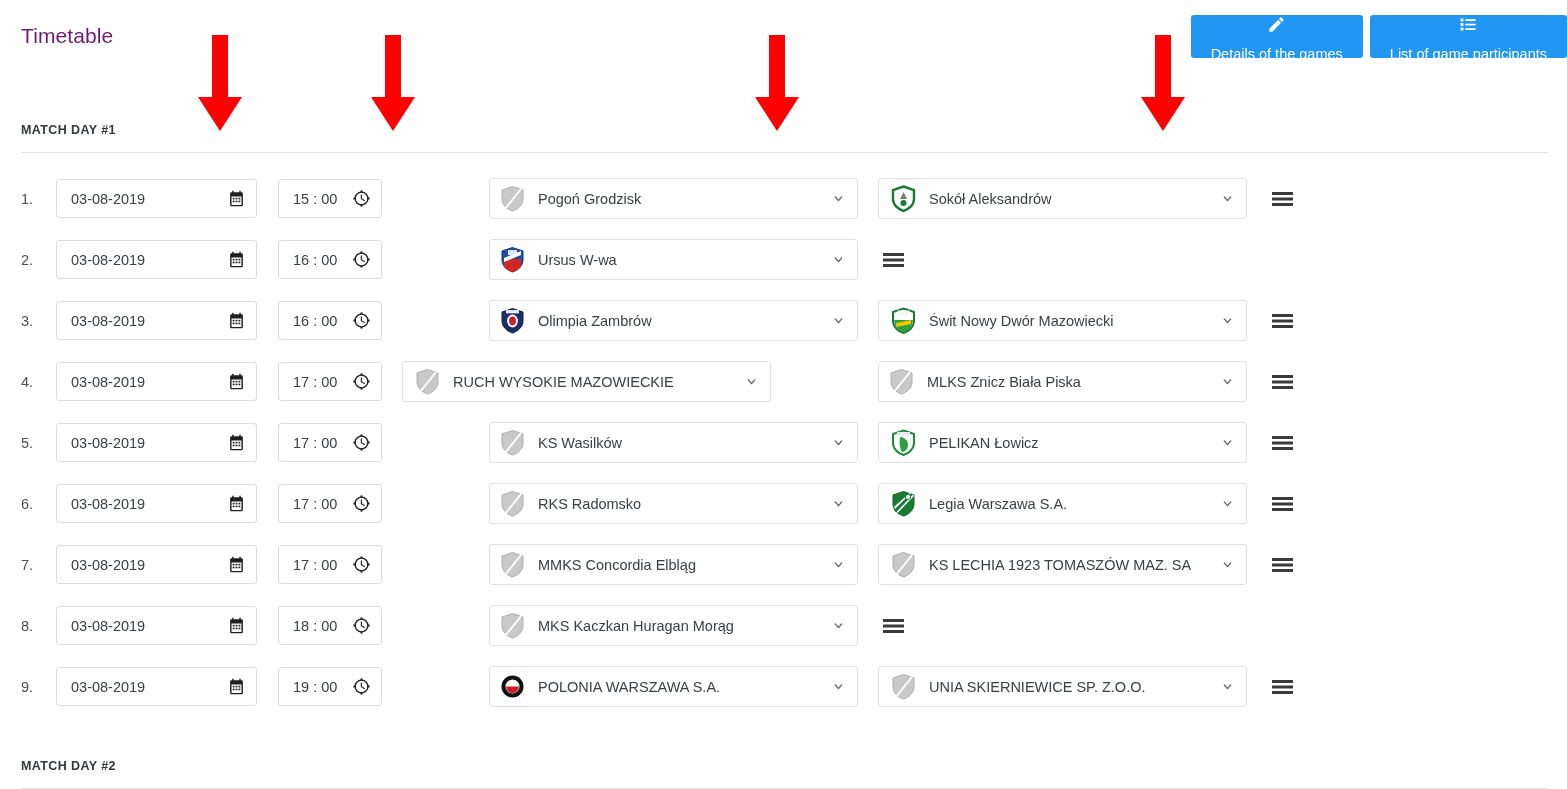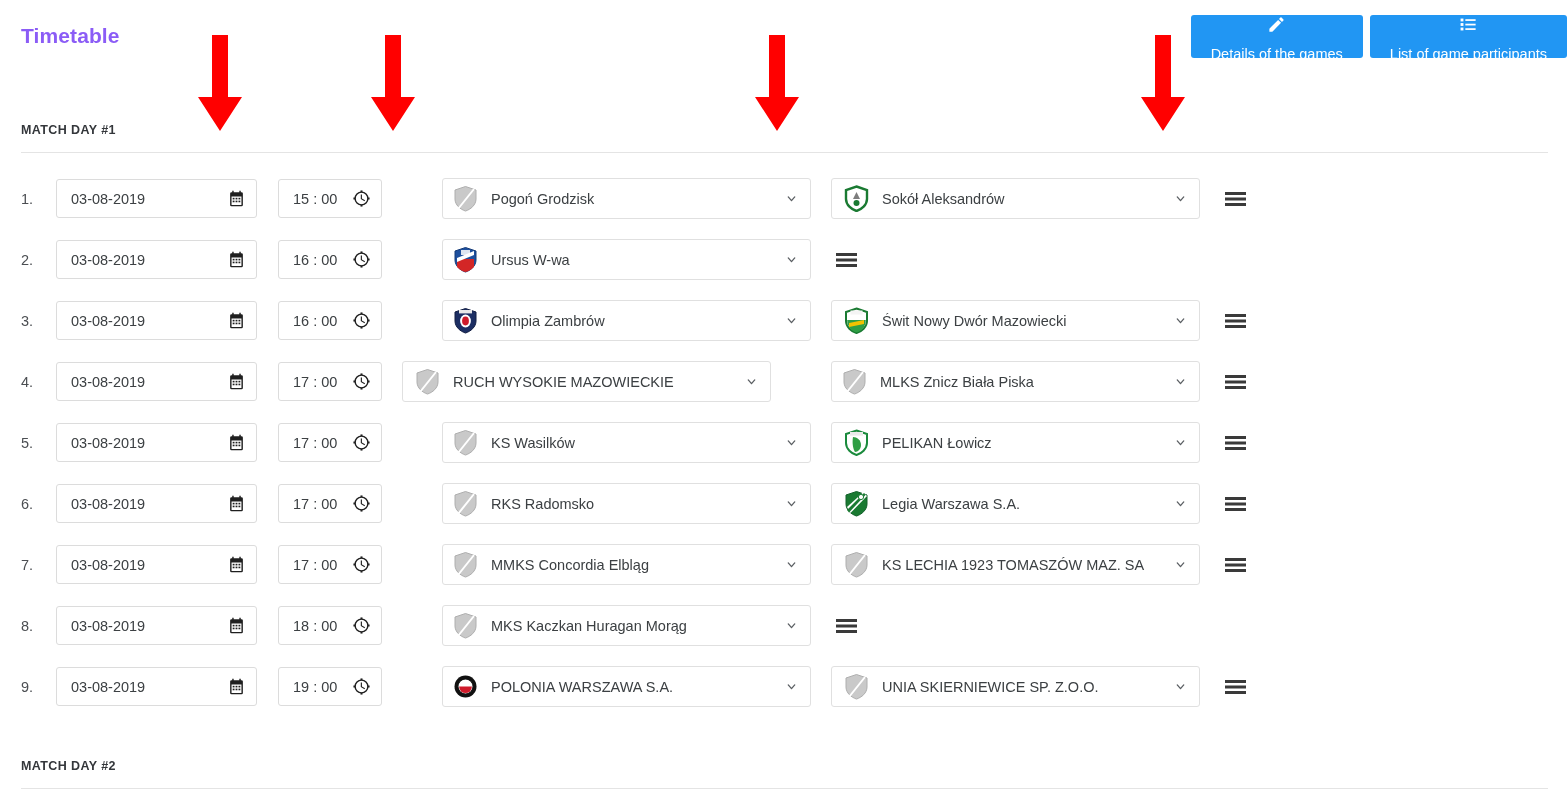--- a/index.html
+++ b/index.html
@@ -13,22 +13,22 @@
     overflow: hidden;
     position: relative;
   }
 
   
   .page-title {
     position: absolute;
     left: 21px;
     top: 24px;
     font-size: 21px;
-    font-weight: 700;
-    color: #8b5cf6;
+    font-weight: 400;
+    color: #701a75;
     letter-spacing: .1px;
   }
 
   .header-actions {
     position: absolute;
     right: 0px;
     top: 15px;
     display: flex;
     gap: 7px;
   }
@@ -110,21 +110,21 @@
     height: 41px;
     border: 1px solid #e0e0e0;
     border-radius: 3px;
     background: #fff;
     display: flex;
     align-items: center;
     padding: 0 12px 0 10px;
     cursor: pointer;
     position: relative;
   }
-  .select.home { width: 369px; margin-left: 60px; }
+  .select.home { width: 369px; margin-left: 107px; }
   .select.away { width: 369px; margin-left: 20px; padding-left: 12px; }
   .select .crest { width: 25px; height: 27px; flex: 0 0 25px; margin-right: 13px; }
   .select .tname {
     flex: 1 1 auto;
     font-size: 14.5px;
     color: #3c4043;
     white-space: nowrap;
     overflow: hidden;
     text-overflow: ellipsis;
   }

